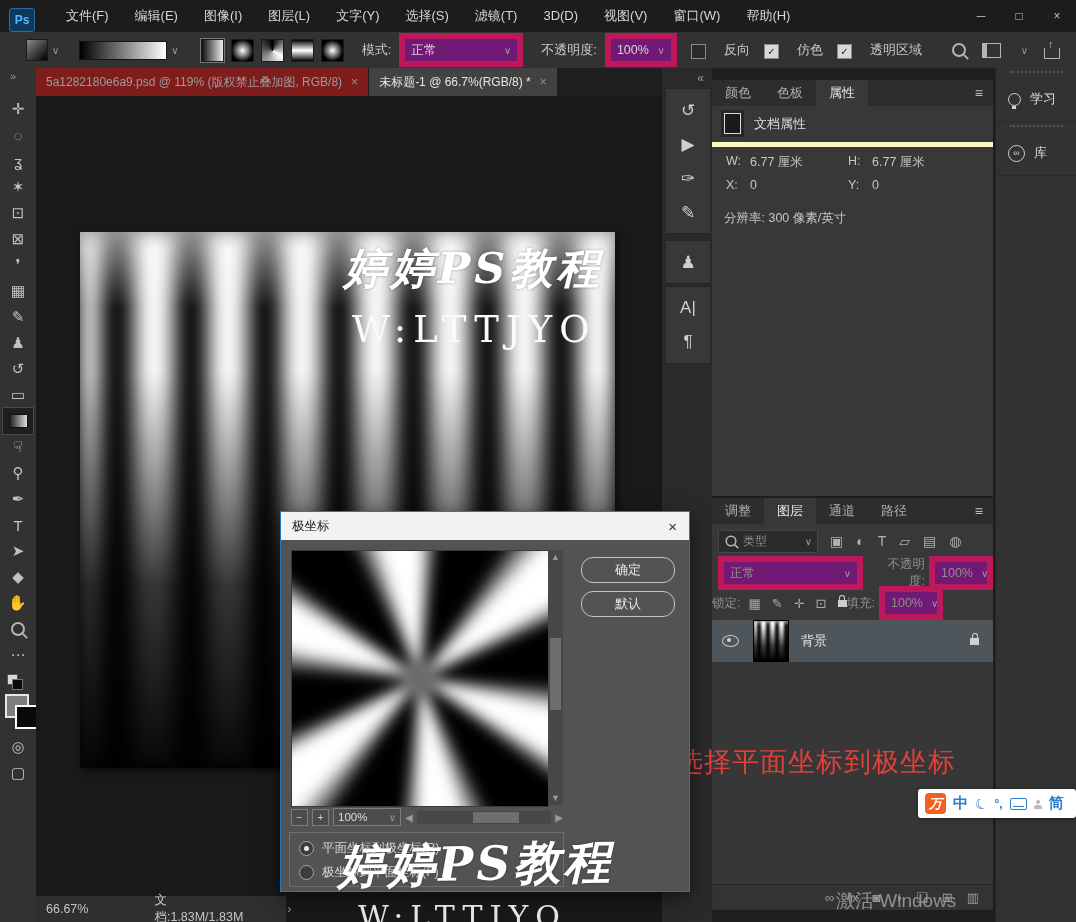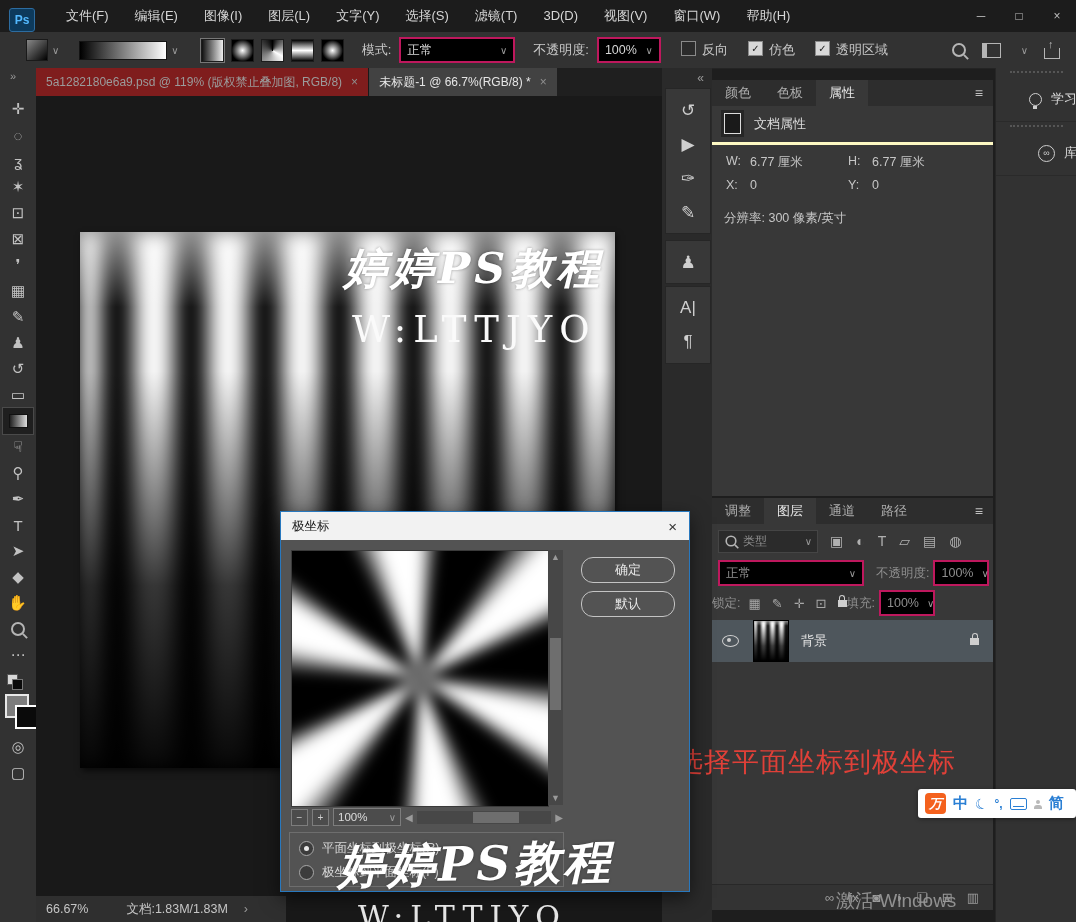--- a/index.html
+++ b/index.html
@@ -30,26 +30,26 @@
                 background:linear-gradient(90deg,#000,#fff);}
   .gtypes{display:flex;gap:7px;margin-left:22px;}
   .gtype{width:21px;height:21px;border:1px solid #1c1c1c;}
   .gtype.sel{outline:1px solid #777;background-color:#222;}
   .g-linear{background:linear-gradient(90deg,#111,#eee);}
   .g-radial{background:radial-gradient(circle at 50% 50%,#fff 0%,#000 75%);}
   .g-angle{background:conic-gradient(from 0deg at 50% 50%,#000,#fff 120deg,#000 360deg);}
   .g-reflect{background:linear-gradient(180deg,#000,#fff 50%,#000);}
   .g-diamond{background:radial-gradient(closest-side at 50% 50%,#fff,#000);}
   .opt-label{margin-left:18px;color:#c9c9c9;font-size:13px;}
-  .select{height:22px;margin-left:8px;background:#000000;border:2px solid #be185d;
+  .select{height:22px;margin-left:8px;background:#701a75;border:6px solid #be185d;
           display:flex;align-items:center;padding:0 6px;color:#d6d6d6;font-size:12.5px;}
   .select .chev{margin-left:auto;padding-left:8px;}
   .sel-mode{width:100px;}
   .sel-opacity{width:48px;}
-  .cb{display:flex;align-items:flex-start;margin-left:20px;gap:6px;font-size:13px;color:#c9c9c9;}
+  .cb{display:flex;align-items:flex-end;margin-left:14px;gap:18px;font-size:13px;color:#c9c9c9;}
   .cb .box{width:13px;height:13px;border:1px solid #8a8a8a;background:#2b2b2b;display:flex;
            align-items:center;justify-content:center;font-size:10px;color:#222;}
   .cb .box.checked{background:#d8d8d8;}
   .cb .box .tick{display:none;line-height:1;}
   .cb .box.checked .tick{display:block;}
   .opt-right{margin-left:auto;display:flex;align-items:center;gap:16px;margin-right:16px;}
   .mag{width:10px;height:10px;border:2px solid #b5b5b5;border-radius:50%;position:relative;}
   .mag::after{content:'';position:absolute;width:6px;height:2px;background:#b5b5b5;
               right:-5px;bottom:-3px;transform:rotate(45deg);}
   .ws-icon{width:17px;height:13px;border:1px solid #b5b5b5;position:relative;}
@@ -87,41 +87,41 @@
          filter:blur(9px);}
   .teeth-shade{position:absolute;inset:0;
          background:linear-gradient(to bottom,rgba(255,255,255,.55) 0%,rgba(255,255,255,0) 14%,
                     rgba(0,0,0,0) 26%,rgba(0,0,0,.78) 66%,rgba(0,0,0,.97) 100%);}
   .wm-script{font-family:"DejaVu Serif",serif;font-style:italic;font-weight:bold;color:#fff;}
   .canvas-wm1{position:absolute;left:264px;top:8px;font-size:43px;letter-spacing:4px;
               text-shadow:0 0 3px rgba(0,0,0,.35);} 
   .canvas-wm2{position:absolute;left:272px;top:76px;font-family:"DejaVu Serif",serif;color:#fafafa;
               font-size:37px;letter-spacing:7px;}
   .statusbar{position:absolute;left:36px;top:896px;width:250px;height:26px;background:#2f2f2f;
-             display:flex;align-items:center;font-size:12.5px;color:#c6c6c6;}
+             display:flex;align-items:center;font-size:12.5px;color:#c6c6c6;gap:28px;}
   .status-zoom{margin-left:10px;}
   .status-doc{margin-left:38px;}
   .status-chev{margin-left:16px;color:#9a9a9a;}
 
   
   .rail{position:absolute;left:662px;top:68px;width:50px;height:854px;background:#2a2a2a;}
   .rail-collapse{position:absolute;right:8px;top:3px;color:#9a9a9a;font-size:12px;}
   .rail-group{position:absolute;left:3px;width:44px;background:#383838;border:1px solid #262626;
               display:flex;flex-direction:column;align-items:center;padding:4px 0;}
   .rail-icon{width:36px;height:34px;display:flex;align-items:center;justify-content:center;
              color:#cfcfcf;font-size:17px;}
 
   
   .panel{background:#383838;}
   .props-panel{position:absolute;left:712px;top:80px;width:281px;height:416px;}
   .ptab-strip{position:absolute;left:0;top:0;width:100%;height:26px;background:#2d2d2d;display:flex;}
   .ptab{padding:0 13px;line-height:26px;font-size:13px;color:#aeaeae;}
   .ptab.active{background:#383838;color:#e8e8e8;}
   .phamburger{margin-left:auto;margin-right:10px;line-height:26px;color:#c0c0c0;font-size:14px;}
-  .props-header{position:absolute;left:0;top:26px;width:100%;height:36px;border-bottom:3px solid #fef9c3;}
+  .props-header{position:absolute;left:0;top:26px;width:100%;height:36px;border-bottom:5px solid #fef9c3;}
   .page-icon{position:absolute;left:12px;top:7px;width:15px;height:19px;border:1px solid #dcdcdc;
              background:#1f1f1f;}
   .page-icon.selbg{background:#1a1a1a;outline:3px solid #262626;}
   .props-header .hdr-label{position:absolute;left:42px;top:9px;color:#dcdcdc;font-size:13px;}
   .pfield{position:absolute;font-size:12.5px;color:#c6c6c6;}
 
   .layers-panel{position:absolute;left:712px;top:498px;width:281px;height:412px;text-align:right;}
   .filter-row{position:absolute;left:0;top:30px;width:100%;height:26px;display:flex;align-items:center;}
   .filter-box{width:88px;height:21px;margin-left:6px;background:#2b2b2b;border:1px solid #454545;
               display:flex;align-items:center;gap:5px;padding:0 5px;color:#8f8f8f;font-size:12px;}
@@ -145,21 +145,21 @@
   .layer-lock{margin-left:auto;margin-right:14px;}
   .layers-empty{position:absolute;left:0;top:164px;right:0;bottom:26px;background:#373737;}
   .layers-bottom{position:absolute;left:0;bottom:0;width:100%;height:26px;background:#333;
                  border-top:1px solid #282828;display:flex;align-items:center;justify-content:flex-end;
                  gap:14px;padding-right:14px;box-sizing:border-box;color:#9c9c9c;font-size:13px;}
 
   
   .right-rail{position:absolute;left:995px;top:68px;width:81px;height:854px;background:#323232;
               border-left:1px solid #262626;}
   .rr-item{height:44px;border-bottom:1px solid #2a2a2a;display:flex;align-items:center;gap:9px;
-           padding-left:12px;color:#dcdcdc;font-size:13px;justify-content:flex-end;}
+           padding-left:12px;color:#dcdcdc;font-size:13px;}
   .grip{height:4px;border-top:2px dotted #565656;margin:3px 14px 0 14px;}
   .bulb{width:11px;height:11px;border:1.5px solid #cfcfcf;border-radius:50%;position:relative;}
   .bulb::after{content:'';position:absolute;left:2.5px;bottom:-4px;width:4px;height:3px;background:#cfcfcf;}
   .cc-icon{width:15px;height:15px;border:1.5px solid #cfcfcf;border-radius:50%;display:flex;
            align-items:center;justify-content:center;font-size:9px;color:#cfcfcf;}
 
   
   .dialog{position:absolute;left:280px;top:511px;width:408px;height:379px;background:#535353;
           border:1px solid #2878be;box-shadow:0 6px 18px rgba(0,0,0,.55);z-index:50;}
   .dlg-title{position:absolute;left:0;top:0;width:100%;height:28px;background:#f2f2f2;

